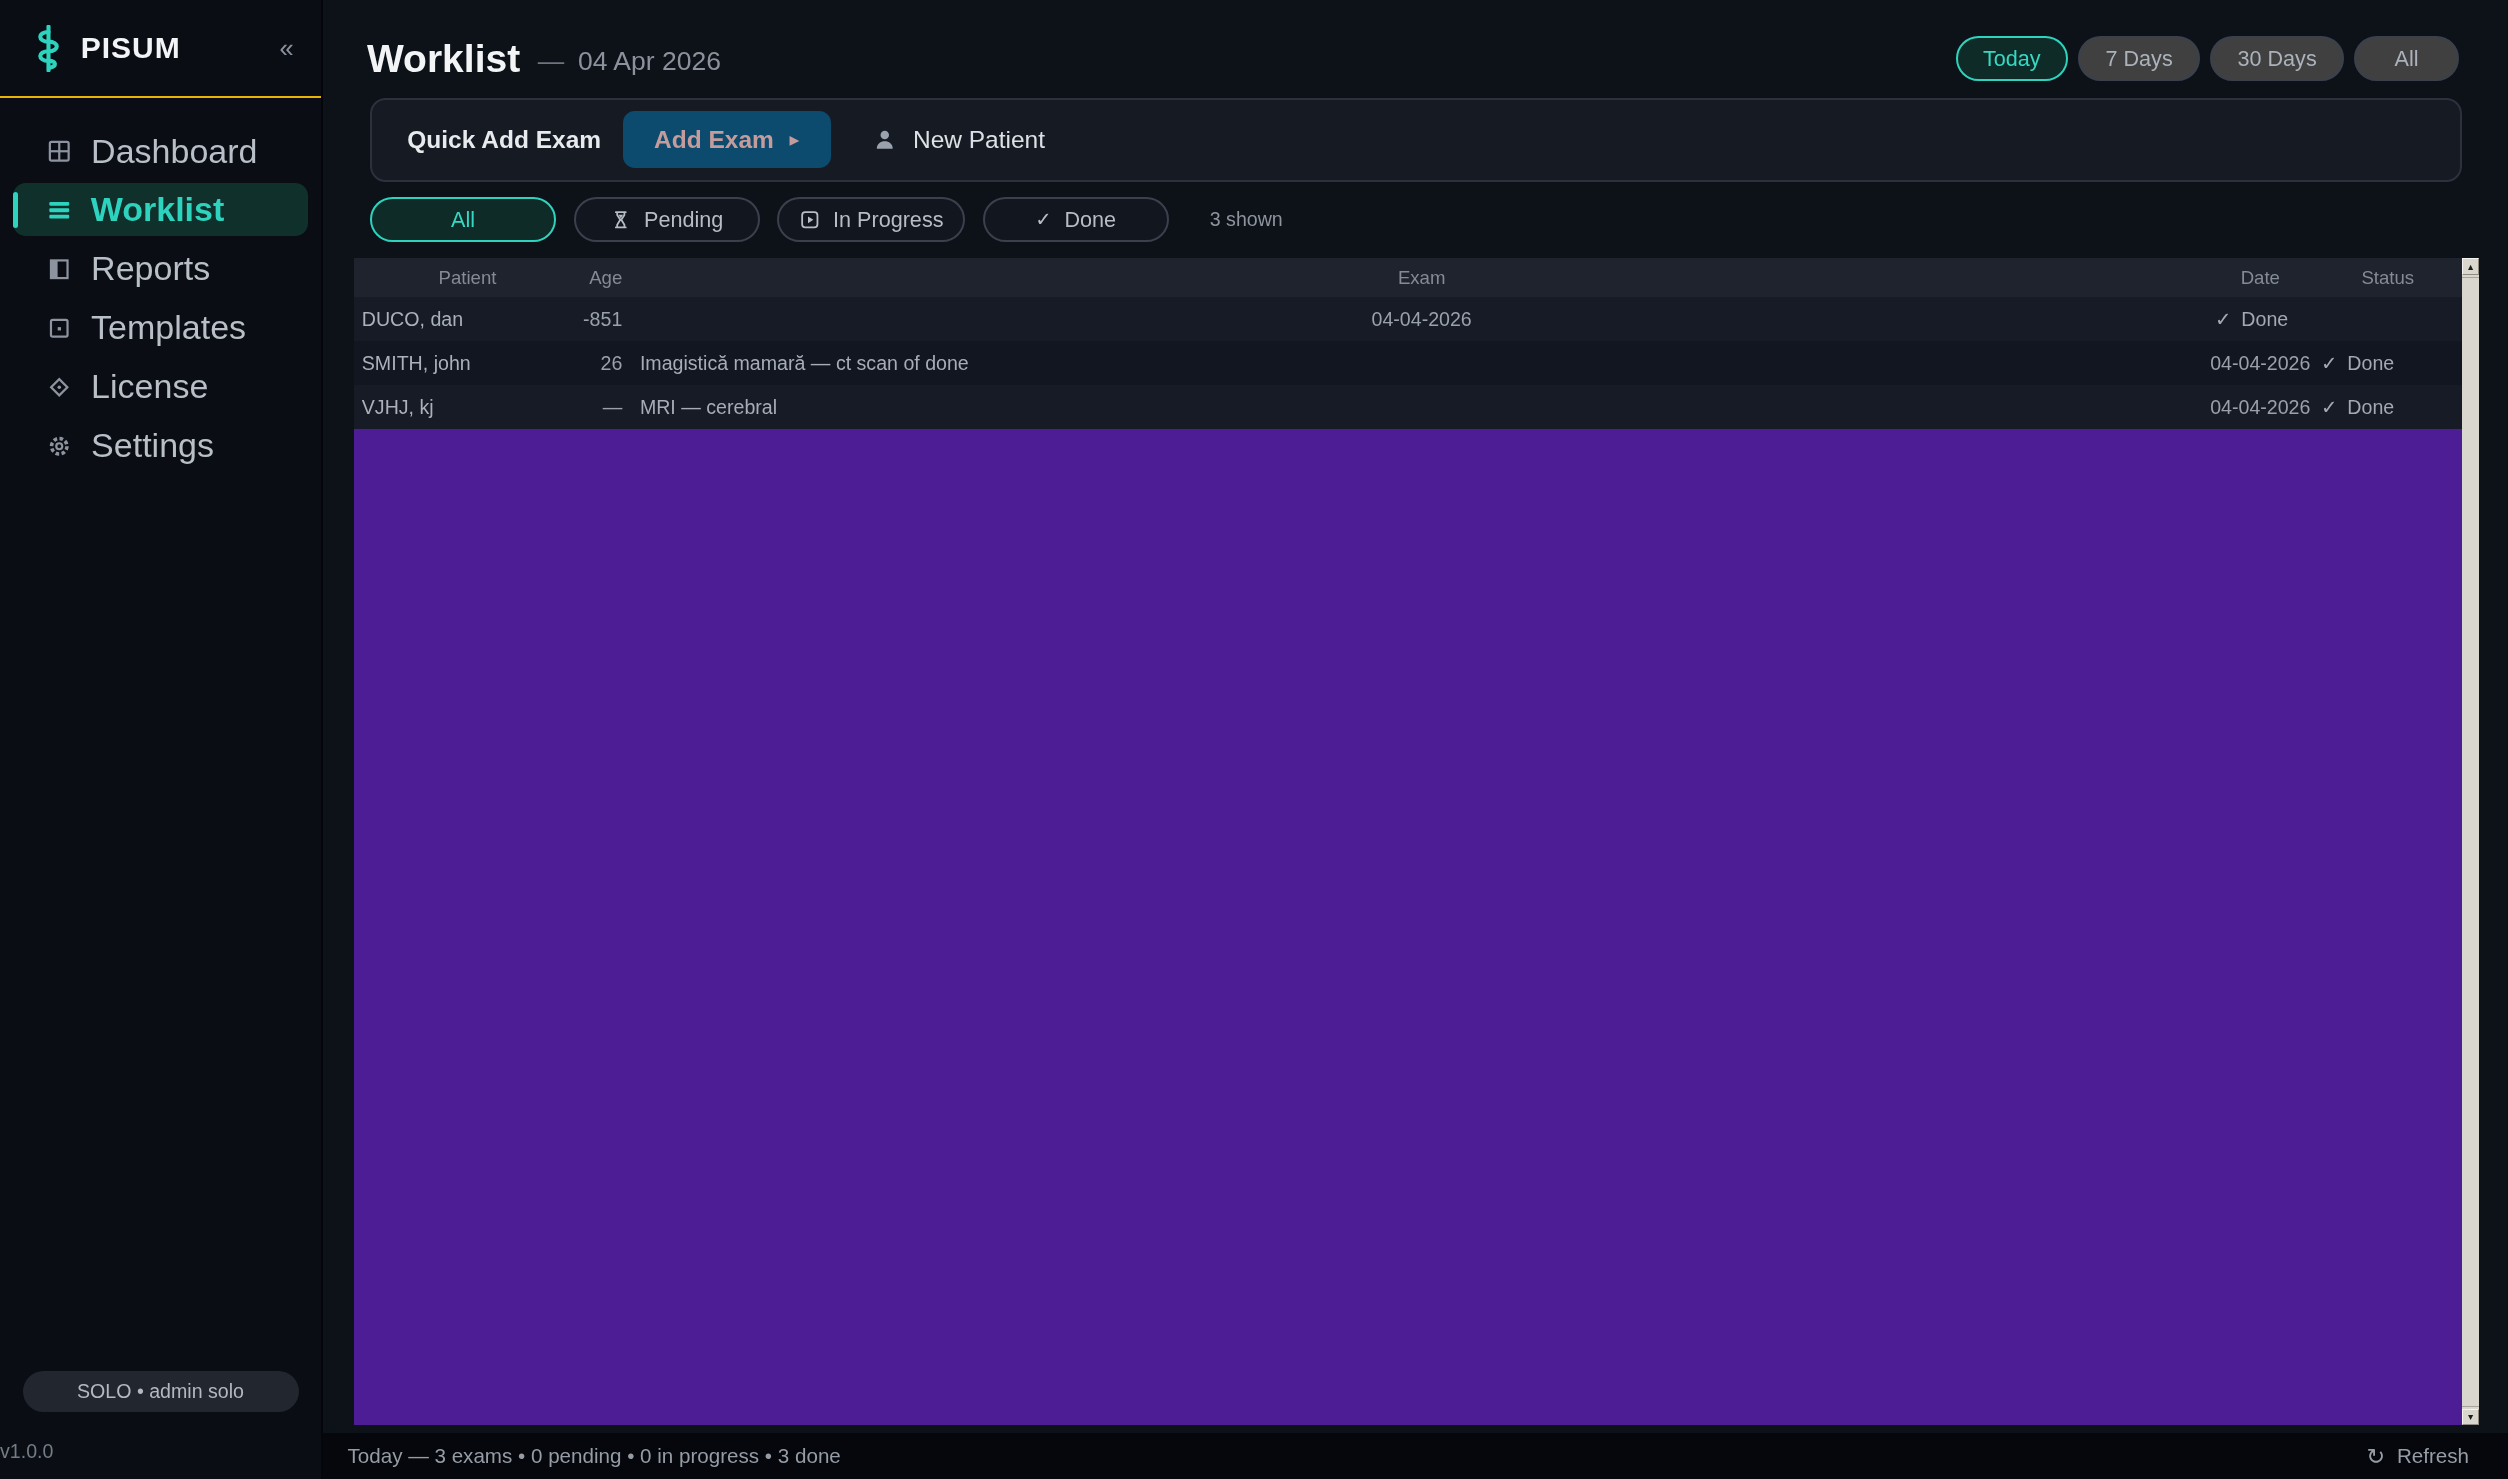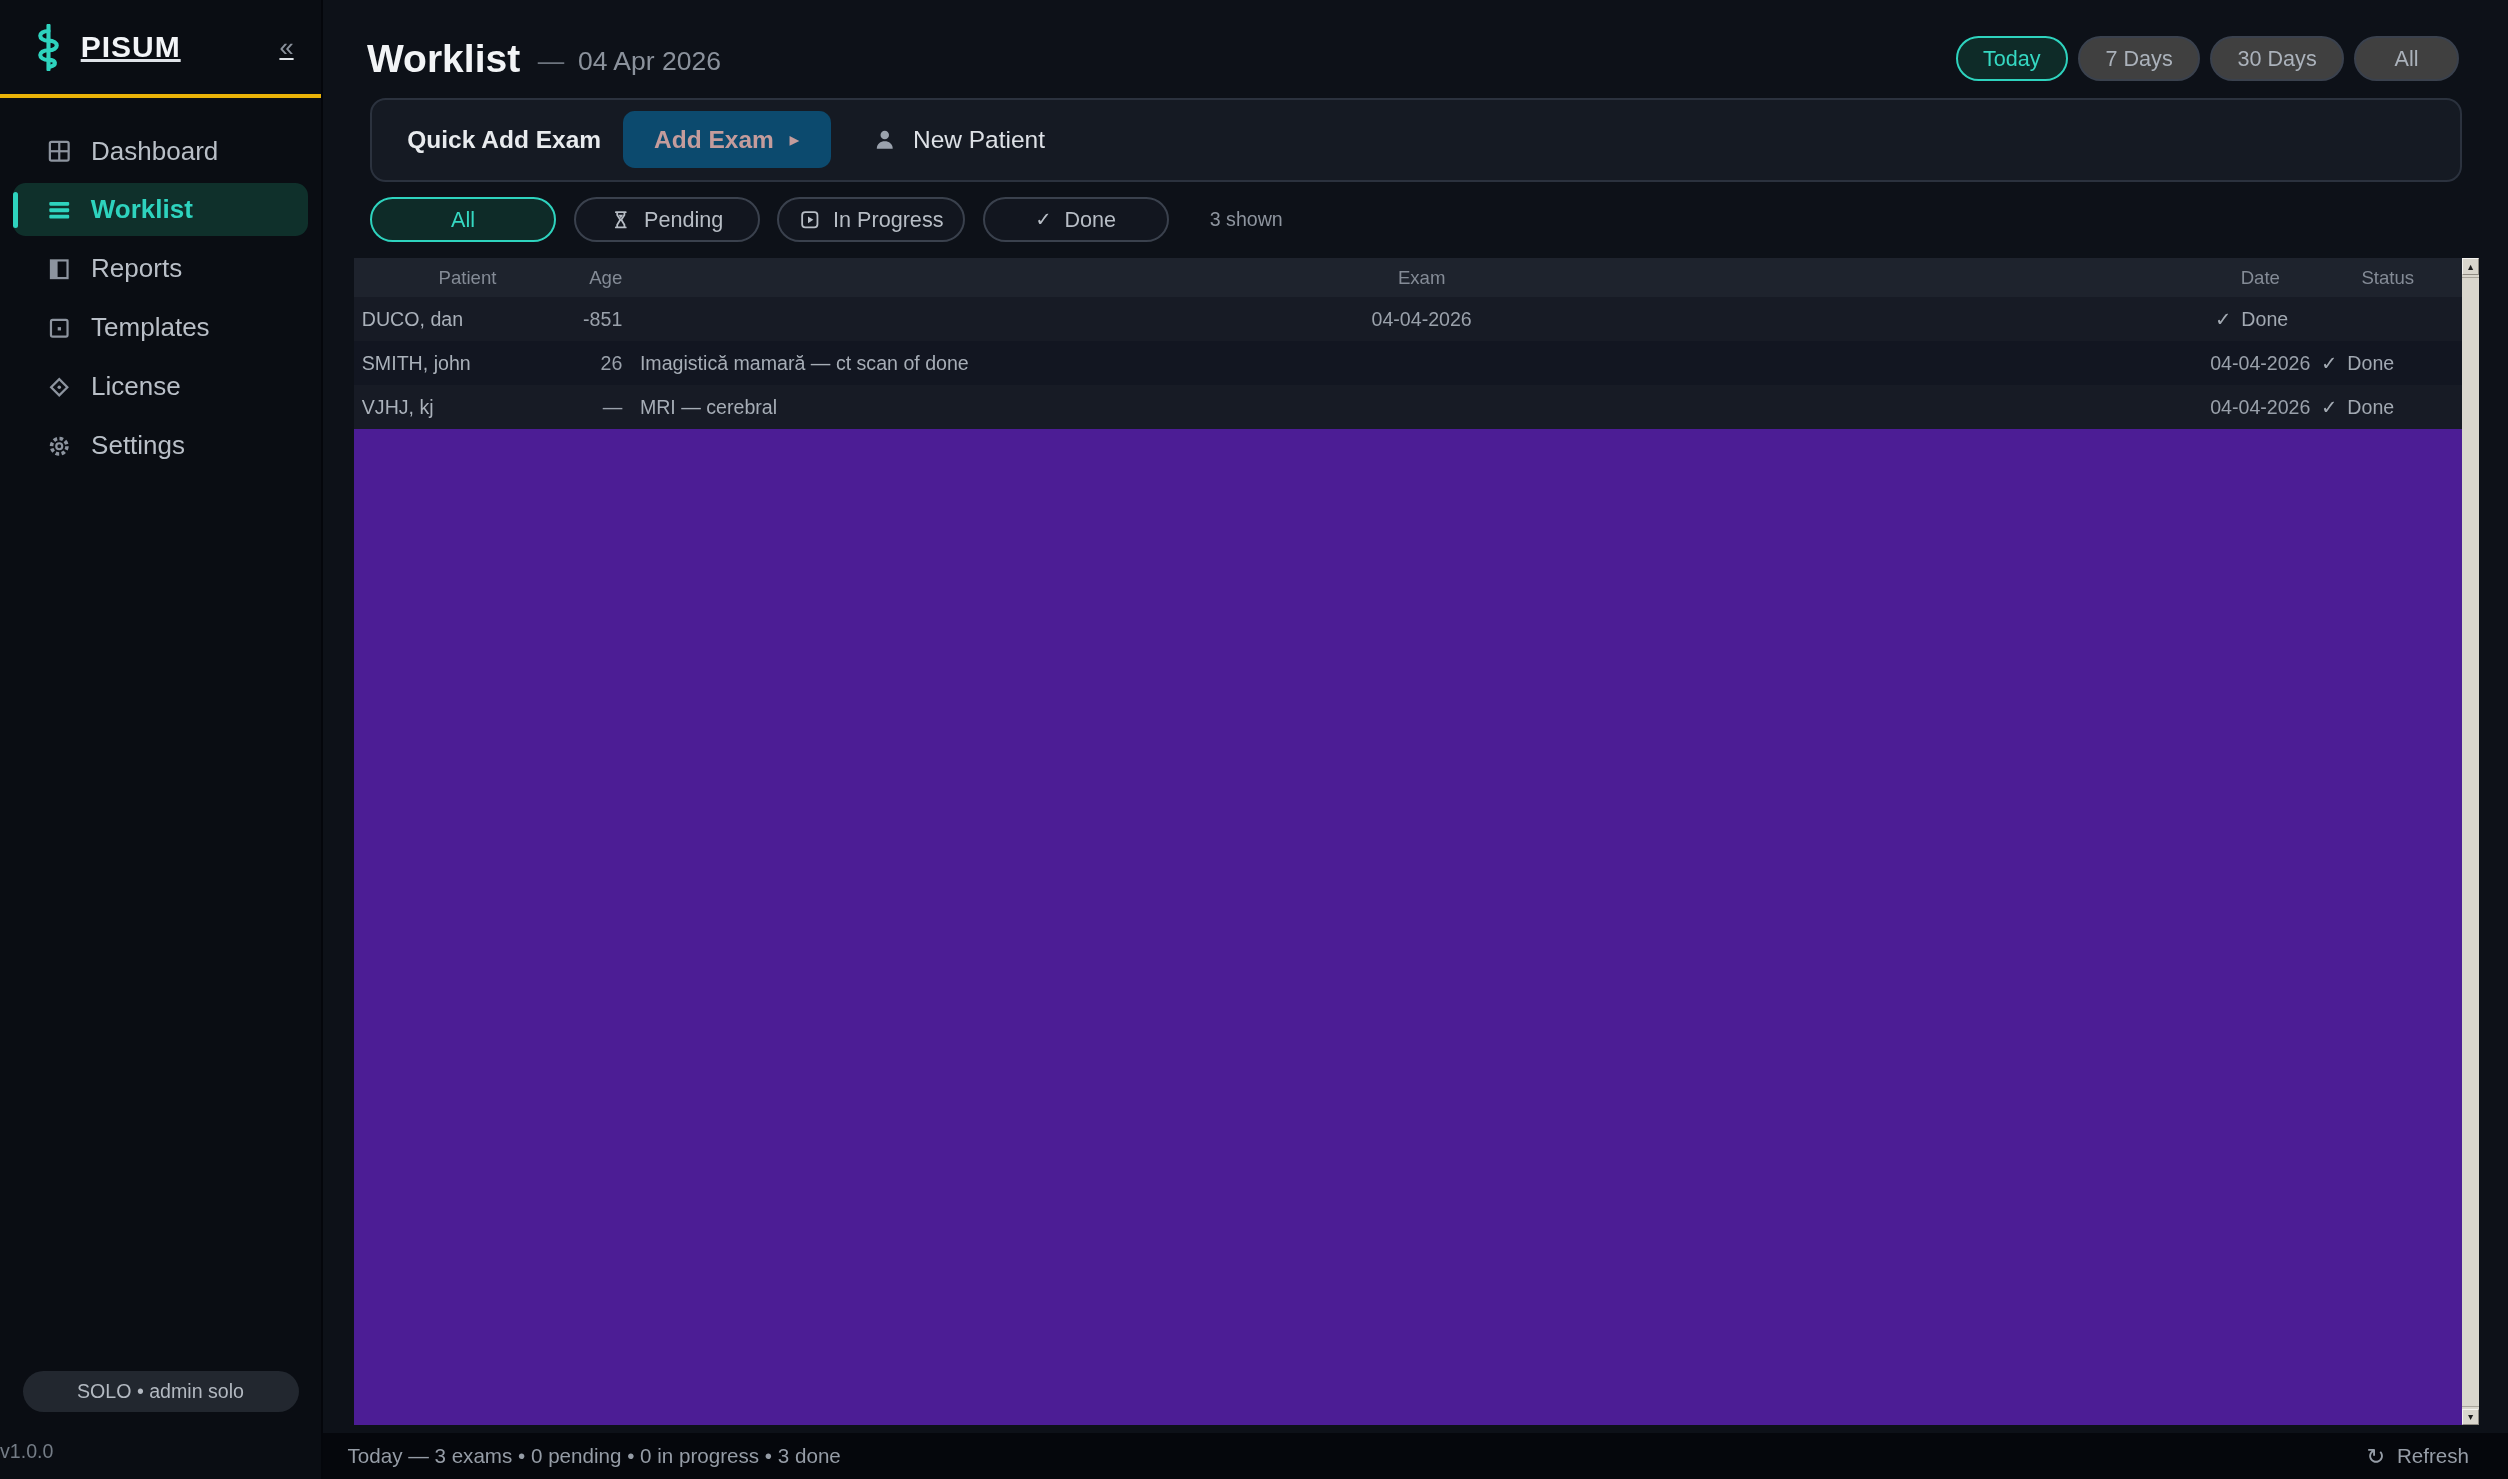--- a/index.html
+++ b/index.html
@@ -10,29 +10,29 @@
     display:flex;
   }
   
   .sidebar {
     width:323px; height:100%; background:#0a0d13;
     border-right:2px solid #04060b;
     display:flex; flex-direction:column; flex:none;
   }
   .sidebar-header {
     height:98px; flex:none; display:flex; align-items:center;
-    padding:0 27.4px 0 32px; border-bottom:4px solid #eab308;text-decoration:underline;
+    padding:0 27.4px 0 32px; border-bottom:2px solid #eab308;
   }
   .logo-icon { width:33px; height:47px; flex:none; }
   .brand { font-size:30px; font-weight:bold; color:#f2f4f7; letter-spacing:1px; margin-left:15.7px; }
   .collapse-btn { margin-left:auto; font-size:25.5px; color:#8a919c; cursor:pointer; }
   .nav { margin-top:23.5px; display:flex; flex-direction:column; }
   .nav-item {
     height:59px; display:flex; align-items:center; padding-left:46px;
-    color:#b9bfc7; font-size:26px; cursor:pointer;
+    color:#b9bfc7; font-size:34px; cursor:pointer;
   }
   .nav-item .nicon { width:26.5px; height:26.5px; flex:none; margin-right:18.6px; display:flex; align-items:center; justify-content:center; }
   .nav-item.active {
     margin:2.9px 12.7px; height:53px; padding-left:33px;
     background:#0f302b; border-radius:12.7px; position:relative;
     color:#2ed3be; font-weight:bold;
   }
   .nav-item.active::before {
     content:""; position:absolute; left:0; top:8.8px; bottom:8.8px; width:4.9px;
     background:#2ed3be; border-radius:3.9px;

